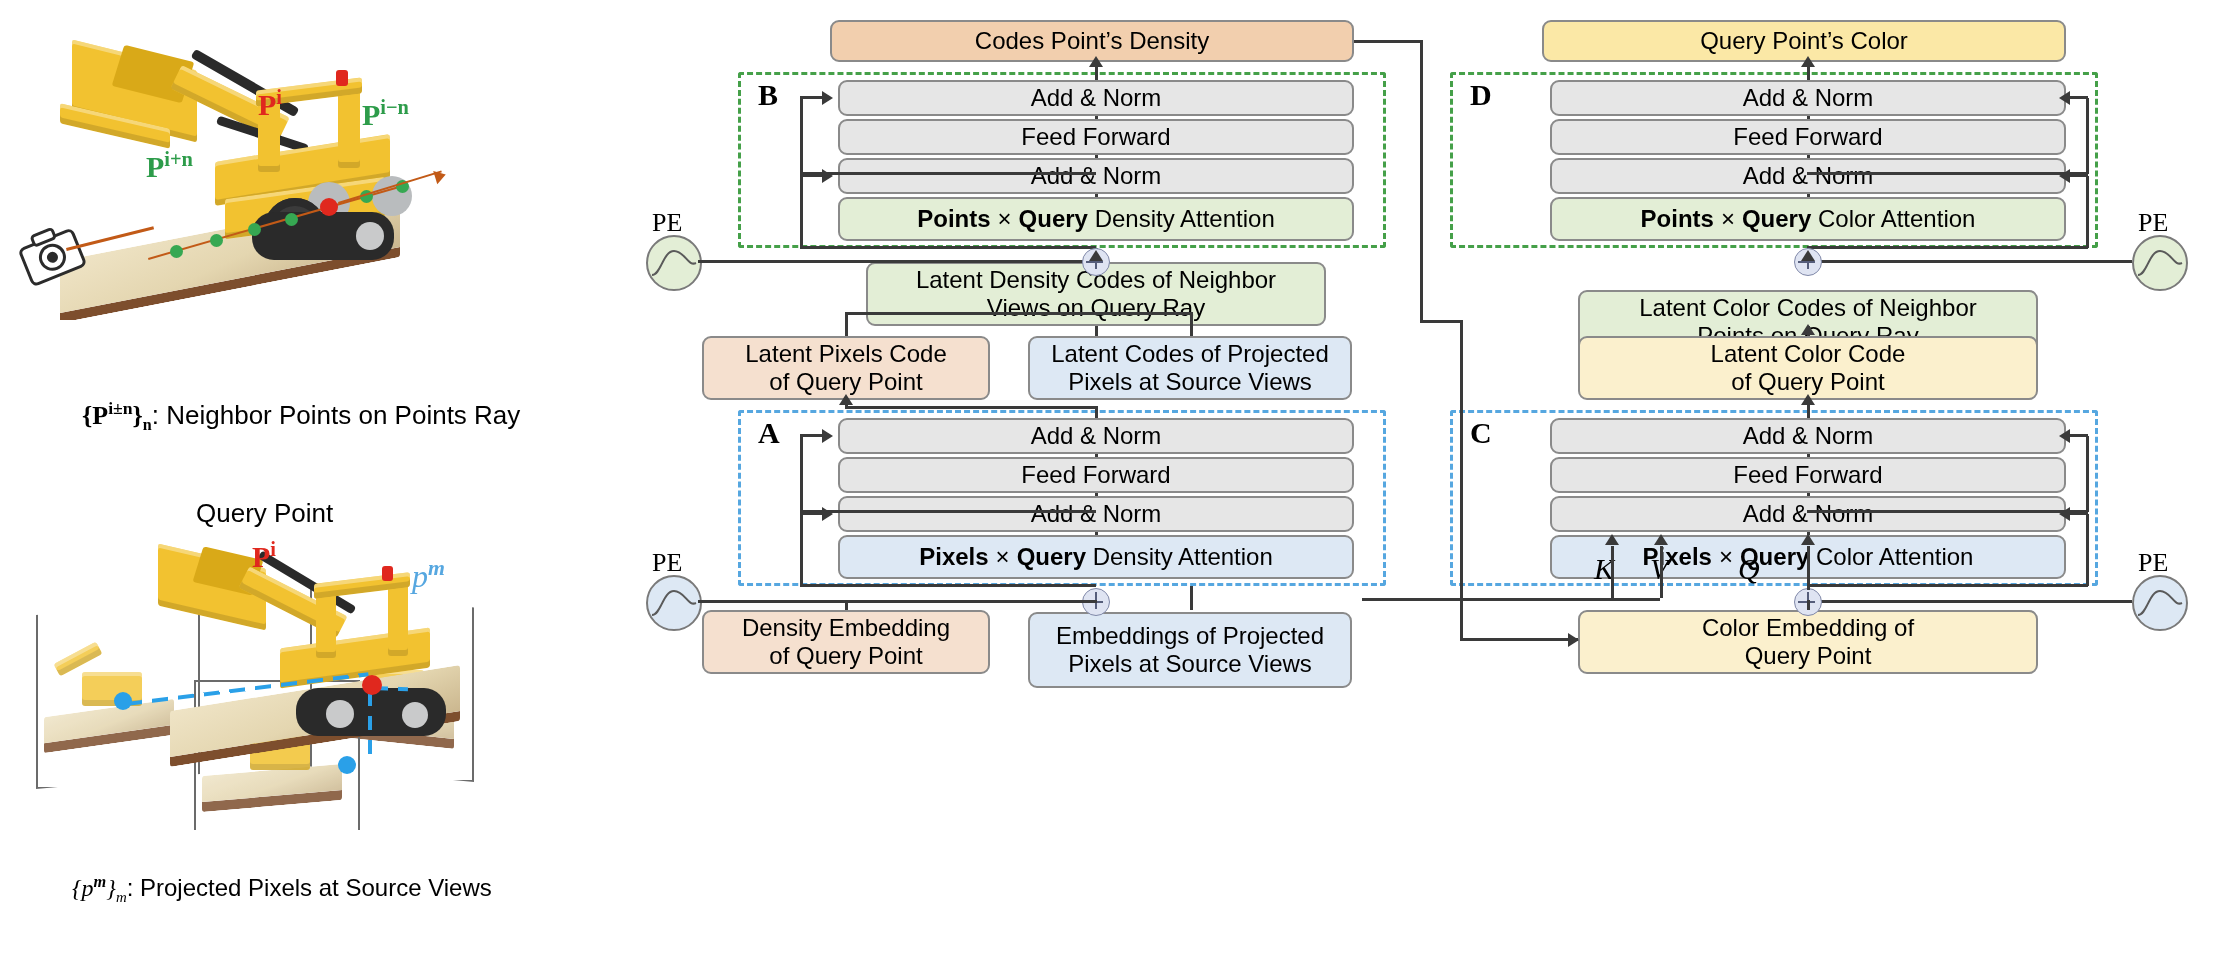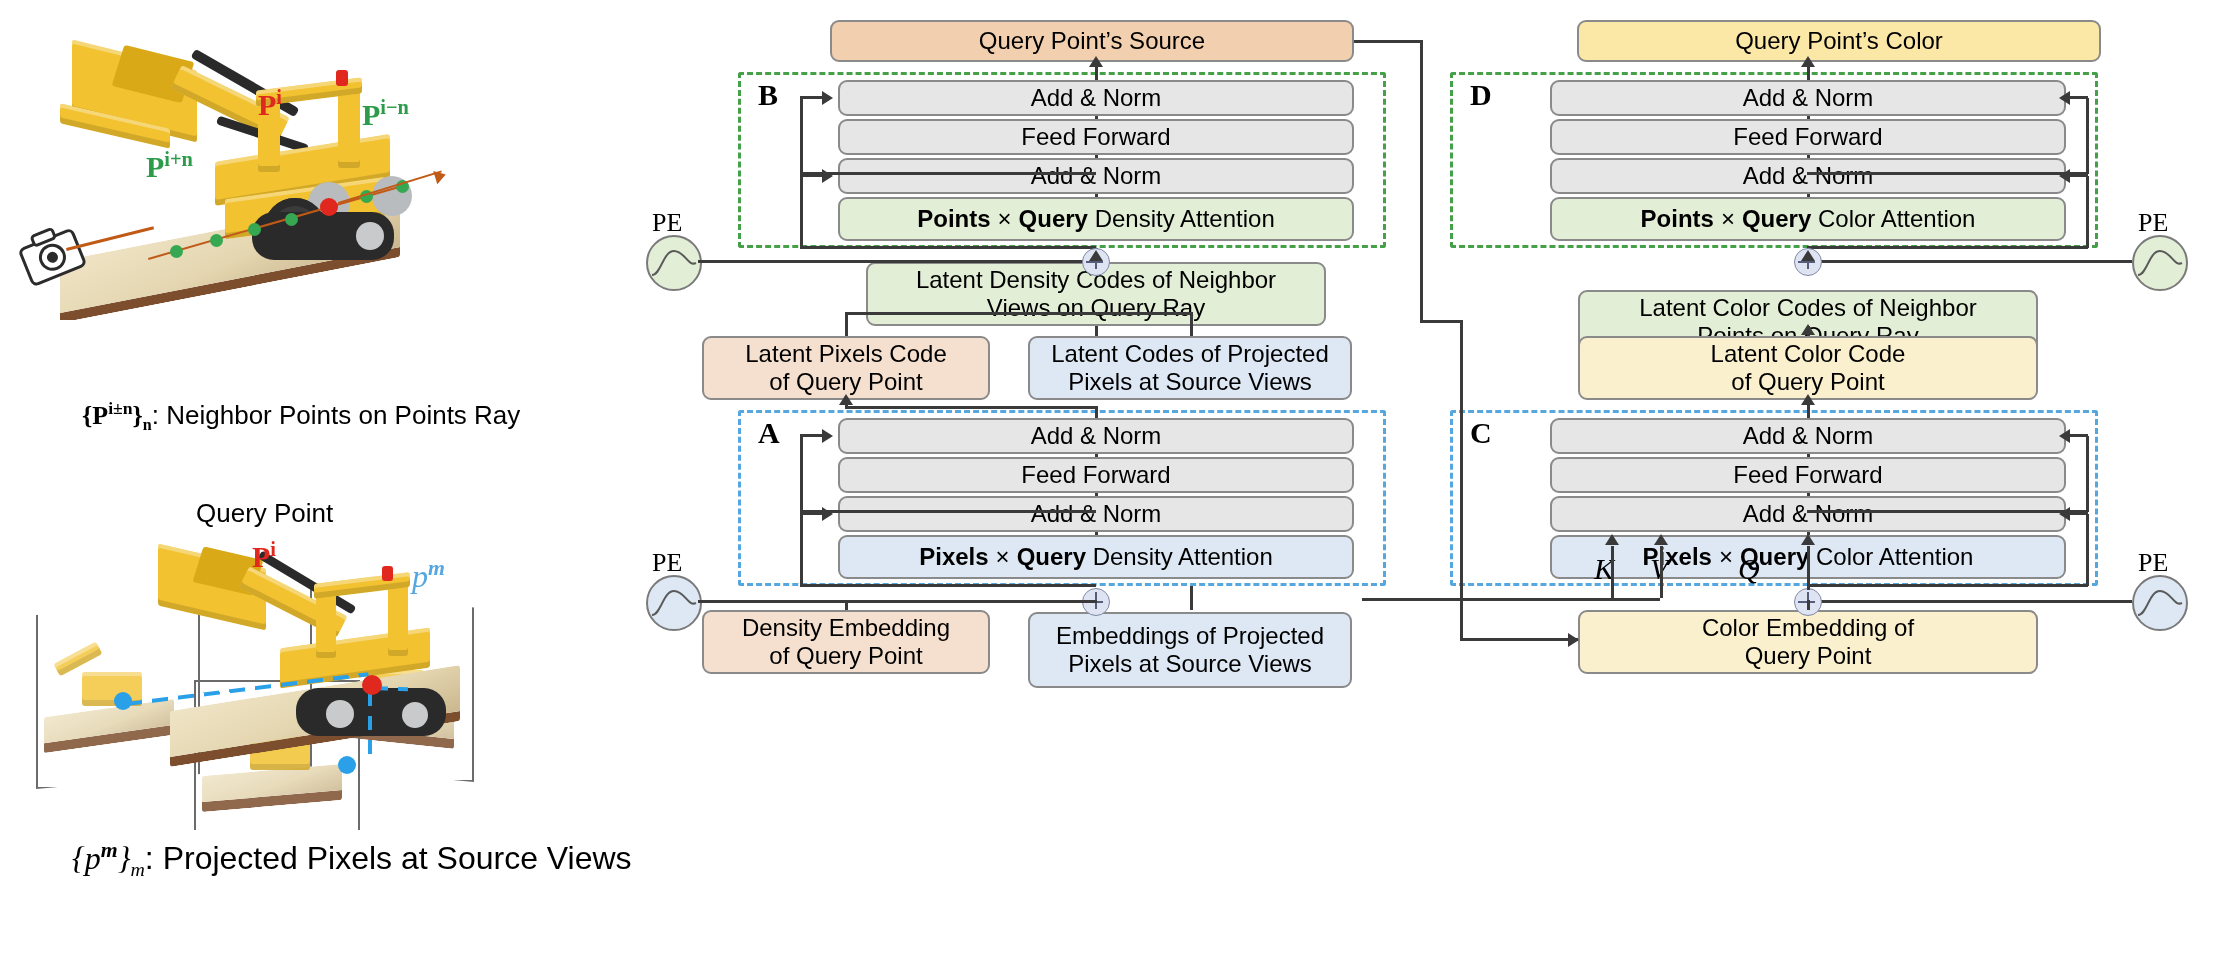--- a/index.html
+++ b/index.html
@@ -182,25 +182,25 @@
 
   <div class="redpt" style="left:352px;top:155px;width:20px;height:20px;z-index:5;"></div>
   <div class="blueray" style="left:116px;top:182px;width:244px;transform:rotate(-7deg);"></div>
   <div class="blueray" style="left:362px;top:166px;width:36px;transform:rotate(2deg);"></div>
   <div class="blueray v" style="left:358px;top:172px;height:72px;"></div>
 </div>
 
 <div class="lbl" style="left:252px;top:538px;font-size:30px;color:#e0281e;">P<sup class="sm">i</sup></div>
 <div class="lbl" style="left:412px;top:556px;font-size:32px;color:#56a7e0;font-family:'Liberation Serif',serif;font-style:italic;font-weight:normal;">p<sup class="sm">m</sup></div>
 
-<div class="cap" style="left:72px;top:838px;font-size:32px;">
+<div class="cap" style="left:72px;top:872px;font-size:24px;">
   <span class="capser" style="font-style:italic;">{p<sup class="sm">m</sup>}<sub class="sm">m</sub></span><span>:   Projected Pixels at Source Views</span>
 </div>
 
-<div class="box peachD" style="left:830;left:830px;top:20px;width:524px;height:42px;">Query Point’s Source</div>
+<div class="box peachD" style="left:830;left:830px;top:20px;width:524px;height:42px;">Codes Point’s Density</div>
 
 <div class="dash green" style="left:738px;top:72px;width:648px;height:176px;"></div>
 <div class="glabel" style="left:758px;top:78px;">B</div>
 
 <div class="box gray" style="left:838px;top:80px;width:516px;height:36px;">Add &amp; Norm</div>
 <div class="box gray" style="left:838px;top:119px;width:516px;height:36px;">Feed Forward</div>
 <div class="box gray" style="left:838px;top:158px;width:516px;height:36px;">Add &amp; Norm</div>
 <div class="box green" style="left:838px;top:197px;width:516px;height:44px;">
   <span><b>Points</b><span style="padding:0 7px;">×</span><b>Query</b><span> Density Attention</span></span>
 </div>
@@ -234,21 +234,21 @@
       <path d="M4,38 C13,38 15,14 26,14 C37,14 40,30 48,26" fill="none" stroke="#5a5a5a" stroke-width="2"></path>
     </svg>
 </div>
 <div class="pelab" style="left:652px;top:548px;">PE</div>
 <div class="pe b" style="left:646px;top:575px;">
   <svg width="52" height="52" viewBox="0 0 52 52">
       <path d="M4,38 C13,38 15,14 26,14 C37,14 40,30 48,26" fill="none" stroke="#5a5a5a" stroke-width="2"></path>
     </svg>
 </div>
 
-<div class="box yellow" style="left:1542px;top:20px;width:524px;height:42px;margin-left:35px;">Query Point’s Color</div>
+<div class="box yellow" style="left:1542px;top:20px;width:524px;height:42px;">Query Point’s Color</div>
 
 <div class="dash green" style="left:1450px;top:72px;width:648px;height:176px;"></div>
 <div class="glabel" style="left:1470px;top:78px;">D</div>
 
 <div class="box gray" style="left:1550px;top:80px;width:516px;height:36px;">Add &amp; Norm</div>
 <div class="box gray" style="left:1550px;top:119px;width:516px;height:36px;">Feed Forward</div>
 <div class="box gray" style="left:1550px;top:158px;width:516px;height:36px;">Add &amp; Norm</div>
 <div class="box green" style="left:1550px;top:197px;width:516px;height:44px;">
   <span><b>Points</b><span style="padding:0 7px;">×</span><b>Query</b><span> Color Attention</span></span>
 </div>

